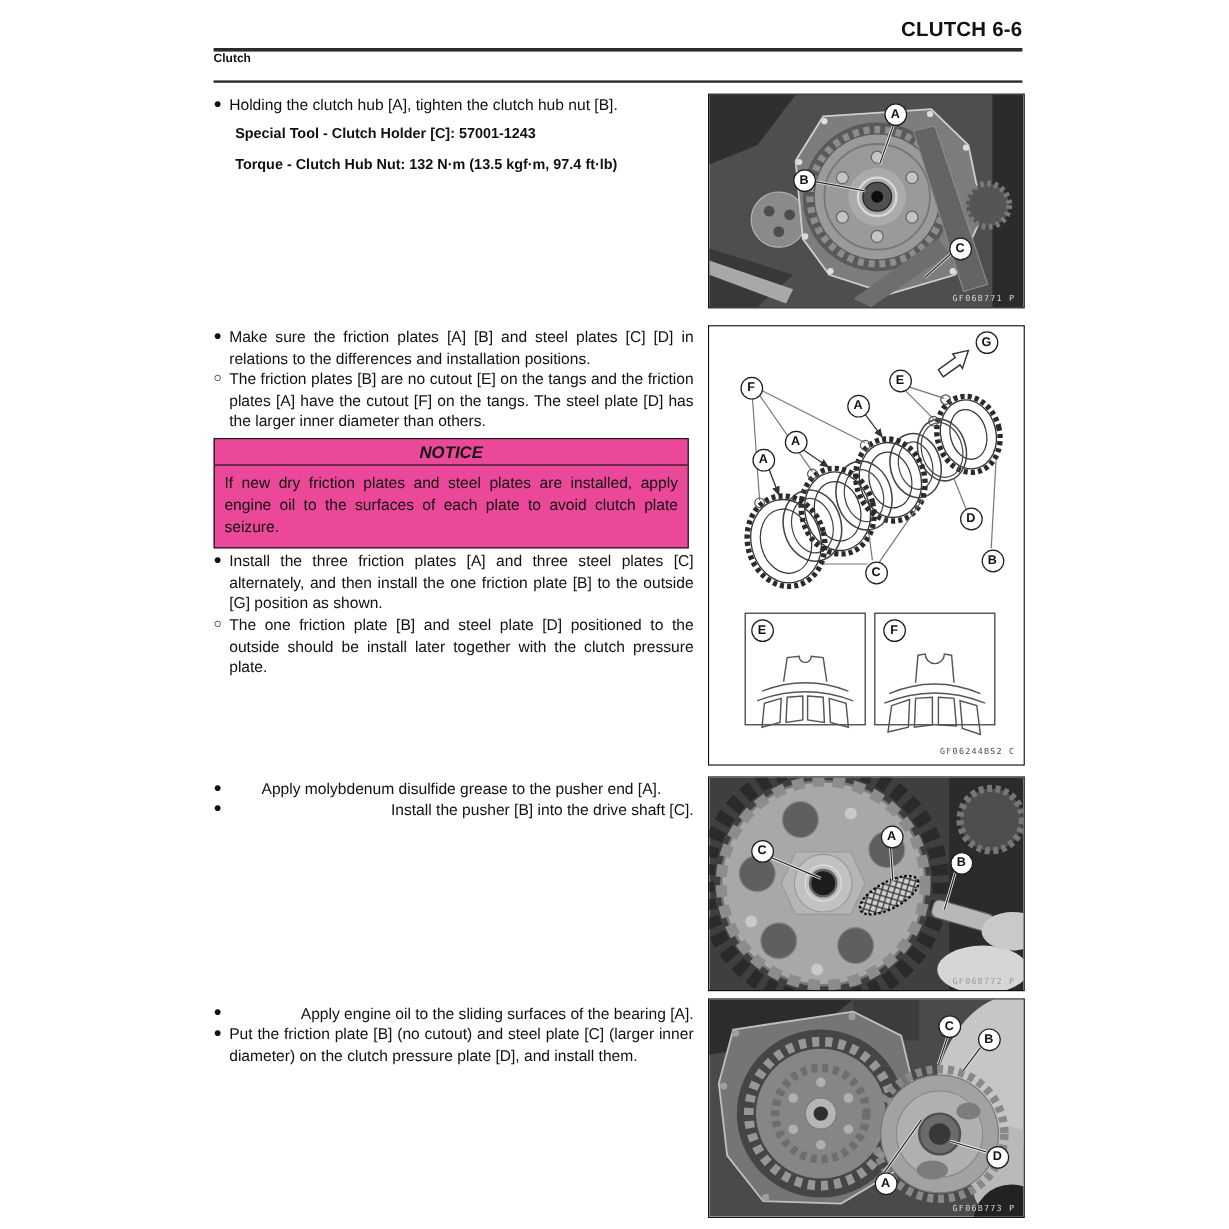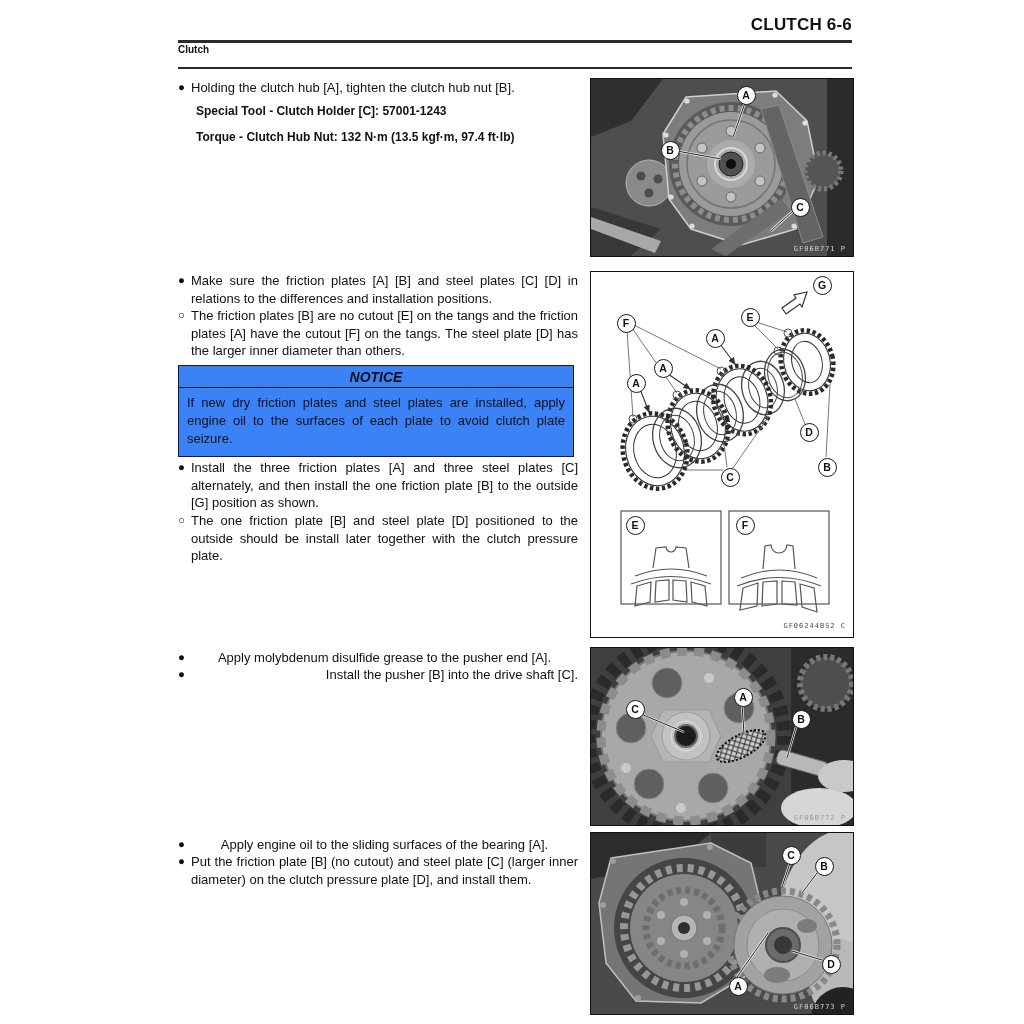--- a/index.html
+++ b/index.html
@@ -11,21 +11,21 @@
   .rule-a{position:absolute;left:178px;width:674px;top:40px;height:2.5px;background:#2b2b2b;}
   .sec-title{position:absolute;left:178px;top:44px;font-size:10px;font-weight:bold;}
   .rule-b{position:absolute;left:178px;width:674px;top:67px;height:1.5px;background:#2b2b2b;}
 
   
   .para{position:absolute;left:178px;width:400px;display:flex;font-size:13px;line-height:17.5px;}
   .mk{flex:0 0 13px;width:13px;font-size:11.5px;line-height:17.5px;}
   .tx{flex:1;text-align:justify;}
   .sub{position:absolute;left:196px;width:384px;font-size:12px;line-height:17px;font-weight:bold;}
 
-  .notice{position:absolute;left:178px;top:365px;width:394px;border:1.5px solid #1a1a1a;background:#3b82f6;}
+  .notice{position:absolute;left:178px;top:365px;width:394px;border:1.5px solid #1a1a1a;background:#ec4899;}
   .notice-title{text-align:center;font-weight:bold;font-style:italic;font-size:14px;padding:3px 0 2px;border-bottom:1.5px solid #1a1a1a;}
   .notice-body{font-weight:normal;text-align:justify;padding:6px 8px 8px;font-size:13px;line-height:18px;}
 
   
   .fig{position:absolute;left:590px;width:262px;background:#fff;border:1px solid #111;overflow:hidden;}
   .fig svg{position:absolute;left:0;top:0;display:block;}
   .co{position:absolute;width:17px;height:17px;margin:-8.5px 0 0 -8.5px;border:1.5px solid #1a1a1a;border-radius:50%;
       background:#fff;color:#111;font-size:10.5px;font-weight:bold;display:flex;align-items:center;justify-content:center;z-index:3;}
   .figcode{position:absolute;right:7px;bottom:3px;font-family:"DejaVu Sans Mono",monospace;font-size:7px;letter-spacing:1px;z-index:3;margin-left:40px;}
   .code-light{color:#d5d5d5;}
@@ -76,21 +76,21 @@
     <span class="mk">●</span>
     <span class="tx" style="text-align:center">Apply molybdenum disulfide grease to the pusher end [A].</span>
   </div>
   <div class="para" style="top:666px">
     <span class="mk">●</span>
     <span class="tx" style="text-align:right">Install the pusher [B] into the drive shaft [C].</span>
   </div>
 
   <div class="para" style="top:836px">
     <span class="mk">●</span>
-    <span class="tx" style="text-align:center">Apply engine oil to the sliding surfaces of the bearing [A].</span>
+    <span class="tx" style="text-align:right">Apply engine oil to the sliding surfaces of the bearing [A].</span>
   </div>
   <div class="para" style="top:853px">
     <span class="mk">●</span>
     <span class="tx">Put the friction plate [B] (no cutout) and steel plate [C] (larger inner diameter) on the clutch pressure plate [D], and install them.</span>
   </div>
 
   <div class="fig" style="top:78px;height:177px">
     <svg width="262" height="177" viewBox="0 0 262 177">
       <rect width="262" height="177" fill="#4e4e4e"></rect>
       <polygon points="0,0 72,0 40,42 0,58" fill="#2f2f2f"></polygon>

